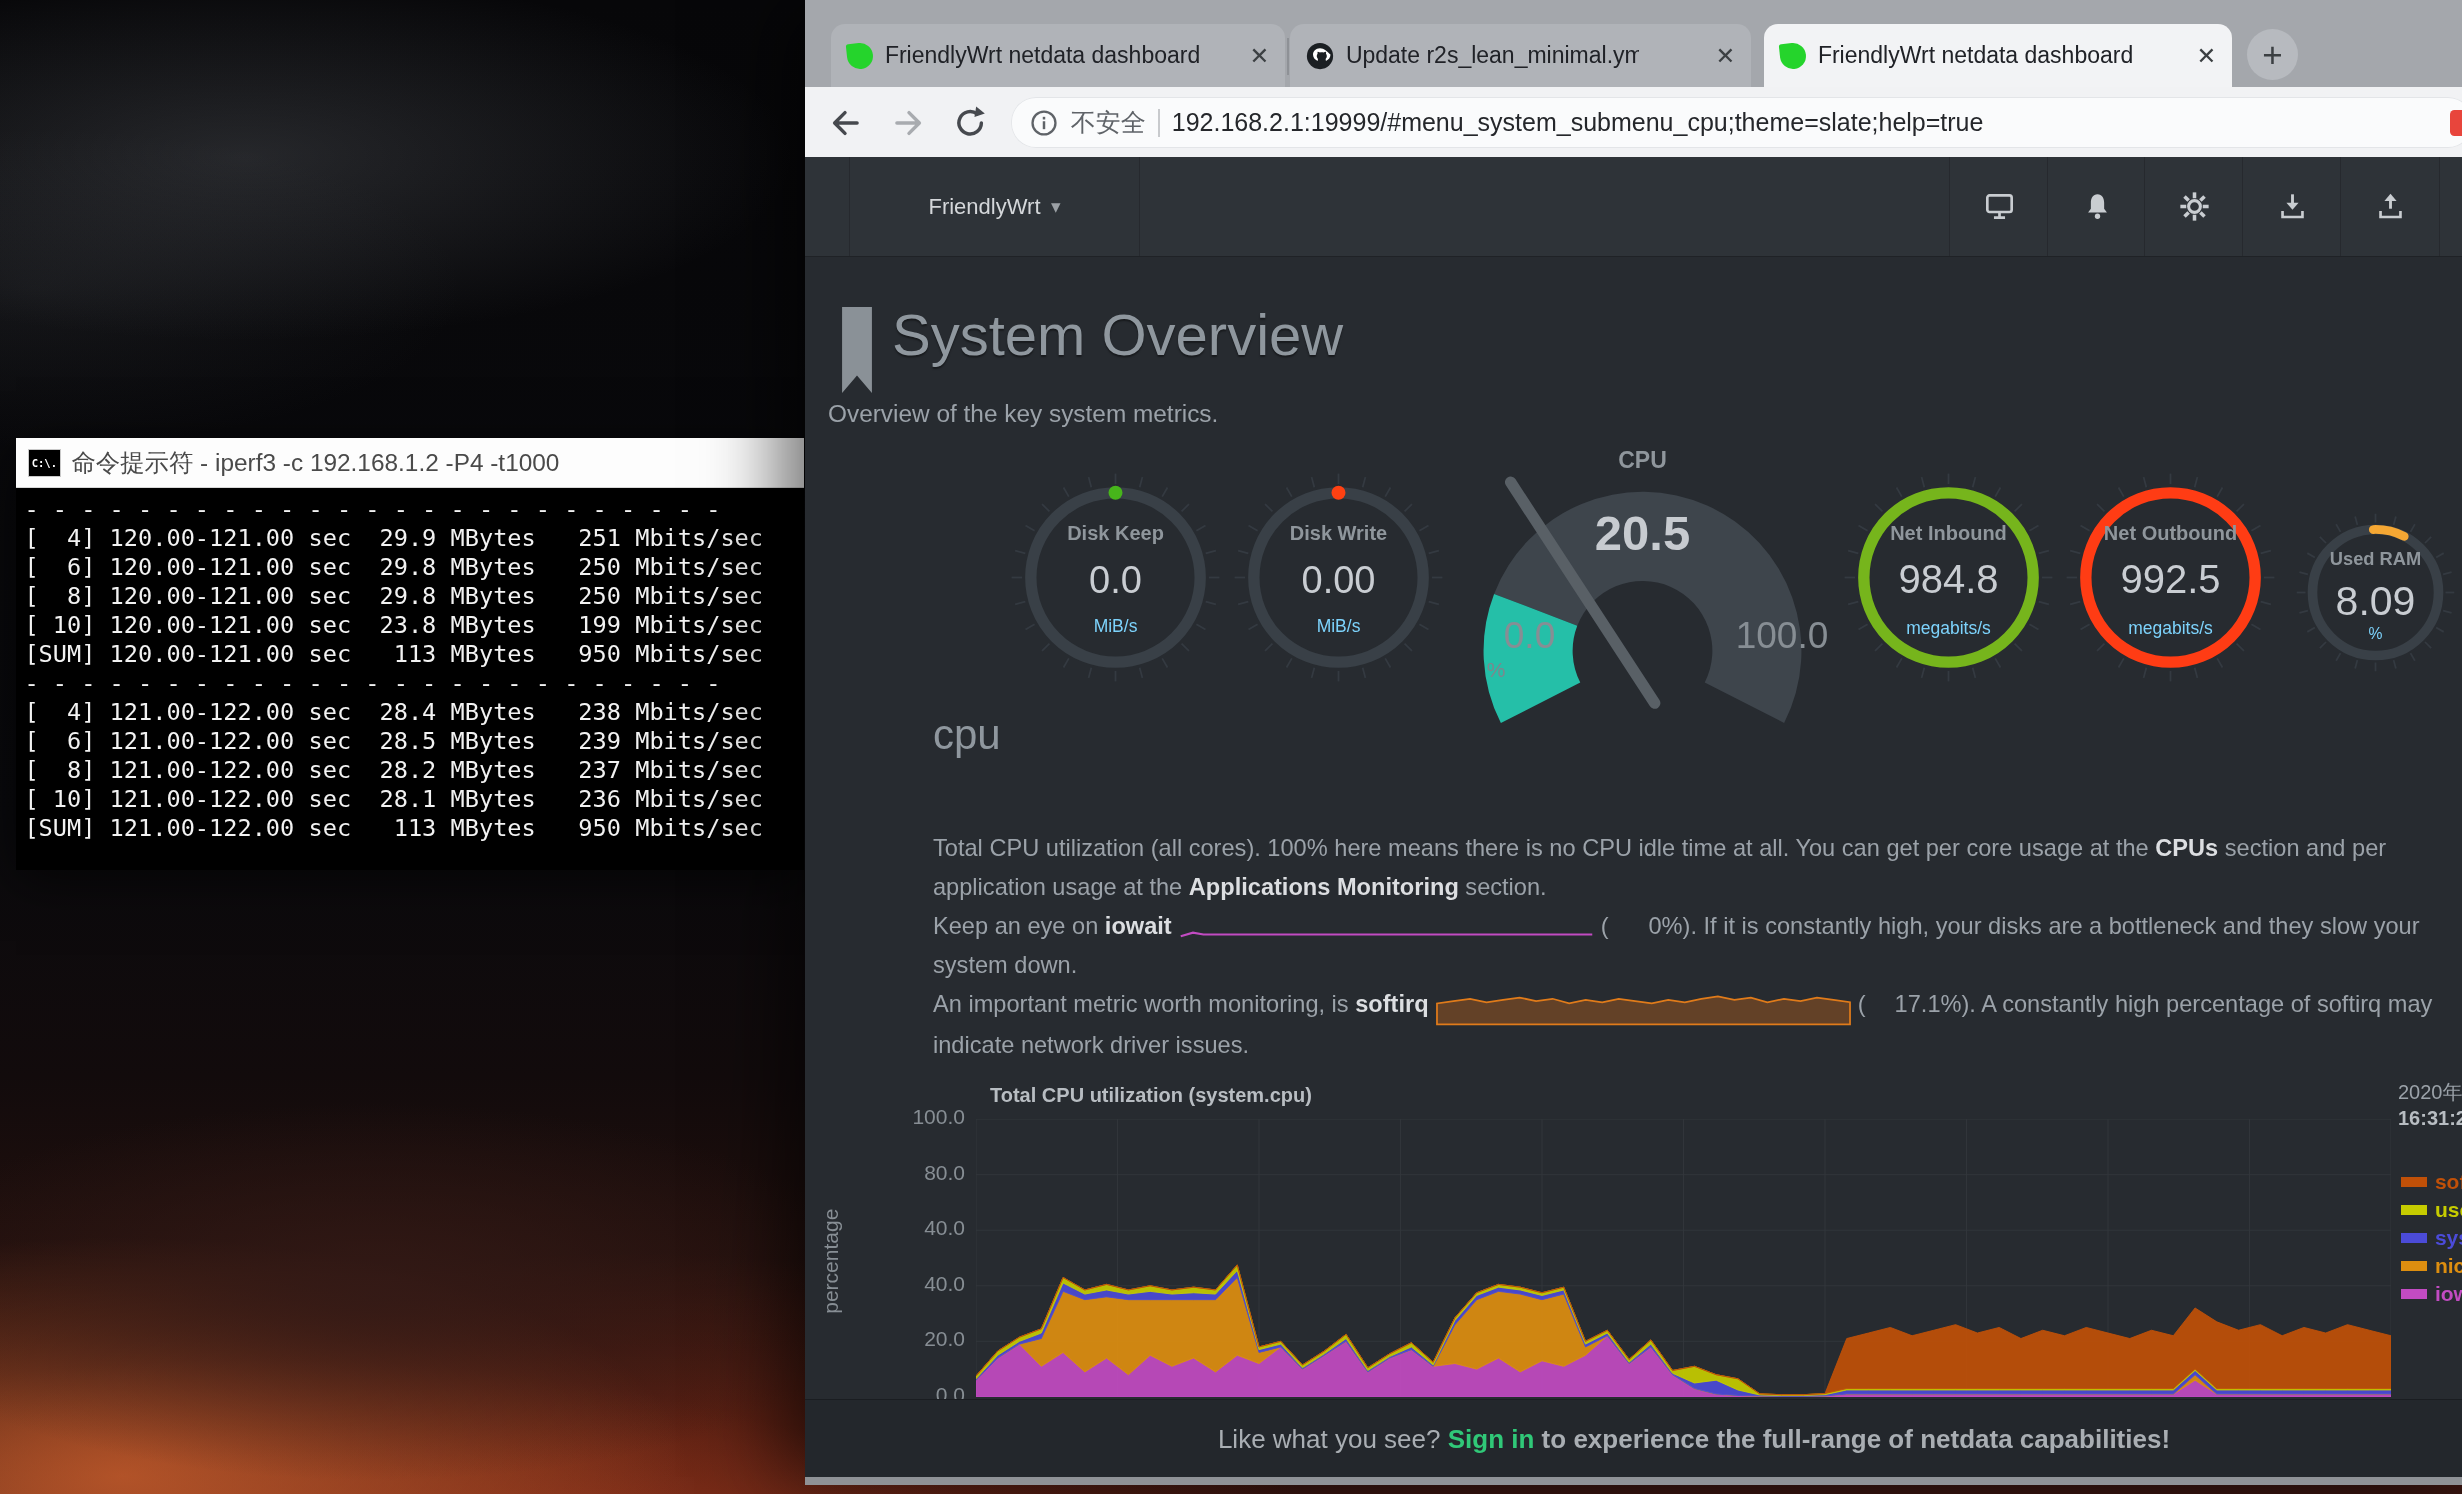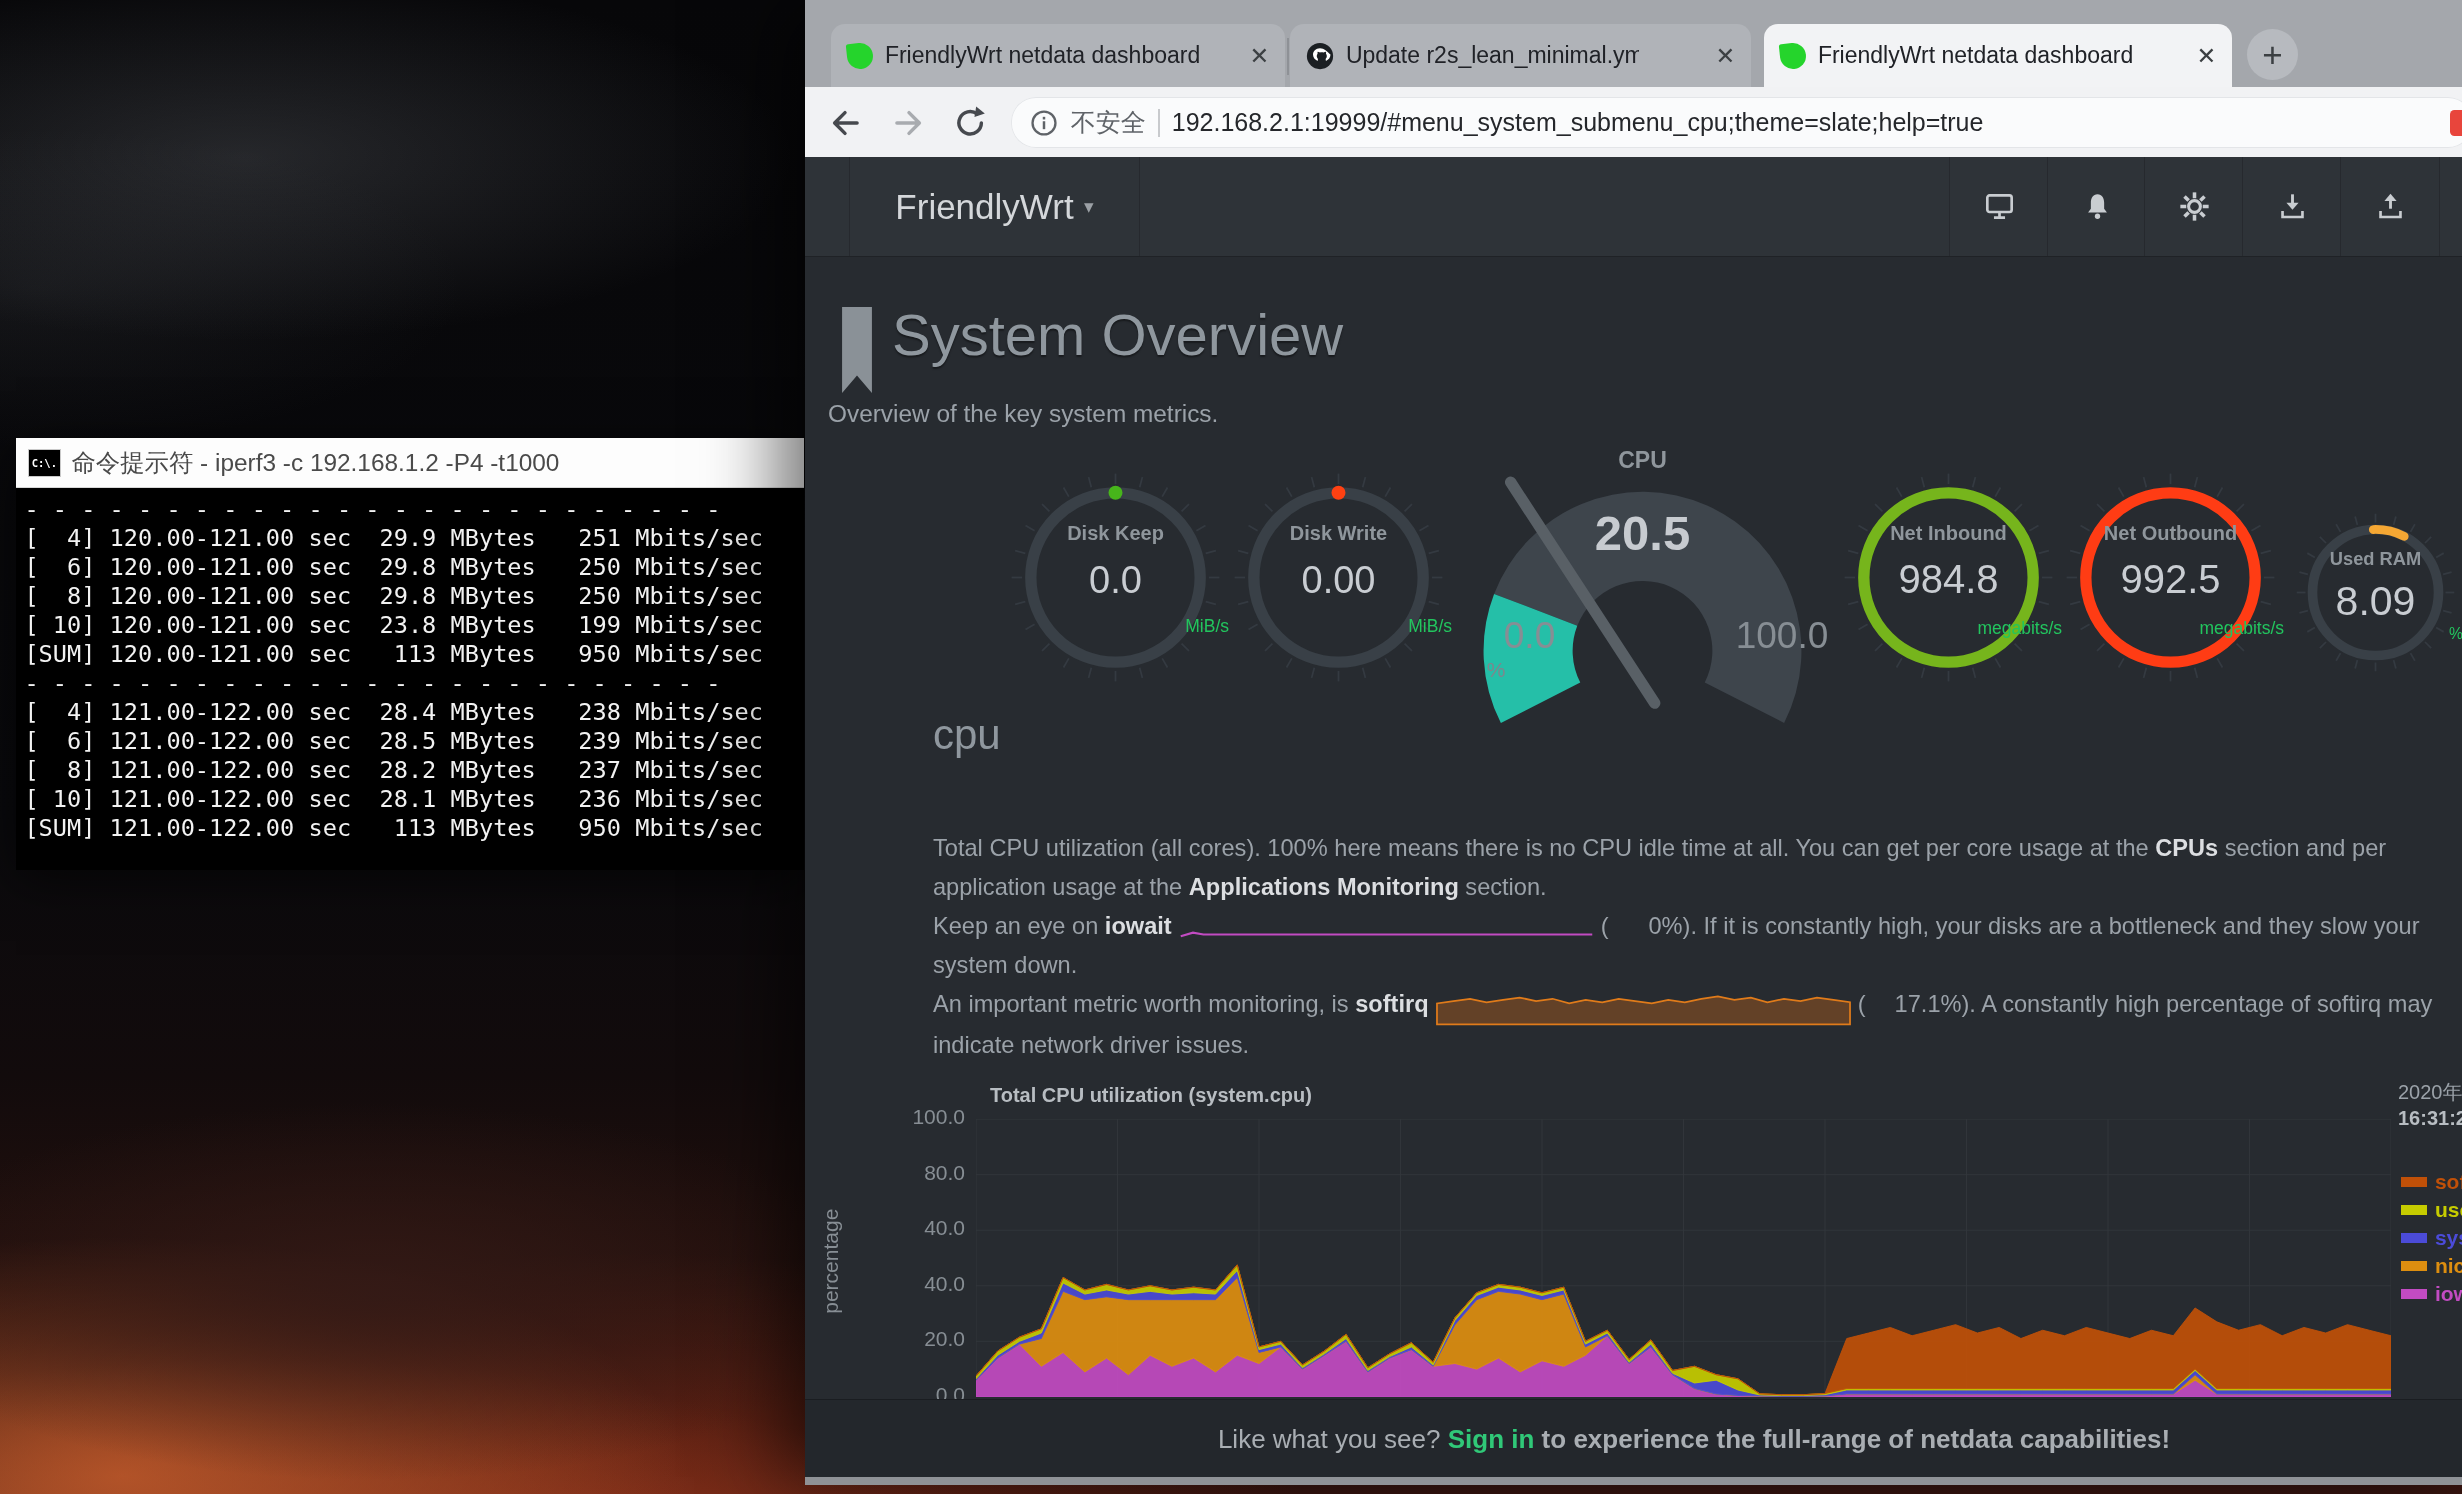--- a/index.html
+++ b/index.html
@@ -54,33 +54,33 @@
   .url-text{font-size:25px;color:#25272b;white-space:nowrap;overflow:hidden;}
   .ext-sliver{position:absolute;left:1645px;top:110px;width:14px;height:26px;
               background:#e8453c;border-radius:4.4px 0 0 4.4px;}
   
   .page{position:absolute;left:0;top:157px;width:100%;height:1320px;background:#272b30;overflow:visible;}
   .nd-navbar{position:absolute;left:0;top:0;width:100%;height:99px;background:#2e3338;
              border-bottom:0.9px solid #1f2226;}
   .brand{position:absolute;left:44px;top:0;width:289px;height:99px;display:flex;
          align-items:center;justify-content:center;gap:10.5px;border-left:1.7px solid #26292e;
          border-right:1.7px solid #26292e;cursor:pointer;}
-  .brand-label{font-size:35px;color:#d4d7da;}
+  .brand-label{font-size:22px;color:#d4d7da;}
   .brand-caret{font-size:19px;color:#9ba0a5;}
   .nd-iconbtn{position:absolute;top:0;width:98px;height:99px;display:flex;align-items:center;
               justify-content:center;border-left:1.7px solid #26292e;cursor:pointer;}
   .nd-iconbtn.last{border-right:1.7px solid #26292e;}
   .ov-title{position:absolute;left:87px;top:144px;font-size:58px;color:#8f979e;
             text-shadow:0 1.7px 1.7px rgba(0,0,0,.4);}
   .ov-sub{position:absolute;left:23px;top:243px;font-size:24.4px;color:#9ba2a9;}
   .gauge-svg{position:absolute;}
   .glabel{position:absolute;text-align:center;pointer-events:none;}
   .g-title{font-size:20px;font-weight:bold;color:#8f969c;}
   .g-value{font-size:38px;color:#c9cdd2;}
-  .g-unit{font-size:17.5px;color:#22c55e;text-align:right;}
+  .g-unit{font-size:17.5px;color:#7dd3fc;}
   .cpu-title{left:667px;top:290px;width:341px;font-size:23px;font-weight:bold;color:#8f969c;}
   .cpu-value{left:667px;top:348px;width:341px;font-size:49px;font-weight:bold;color:#c7cbd0;}
   .cpu-min{left:672px;top:458px;width:105px;font-size:37px;color:#878e94;text-align:center;}
   .cpu-max{left:903px;top:458px;width:148px;font-size:37px;color:#878e94;text-align:center;}
   .cpu-unit{left:665px;top:501px;width:52px;font-size:21px;color:#7f868c;text-align:center;}
   .sec-heading{position:absolute;left:128px;top:554px;font-size:42px;color:#8f979e;}
   .para{position:absolute;left:128px;top:672px;font-size:23.6px;line-height:39px;
         color:#9ba2a9;white-space:nowrap;}
   .para b,.para .ndlink{color:#dcdee1;font-weight:bold;}
   .ndlink{cursor:pointer;text-align:right;}

